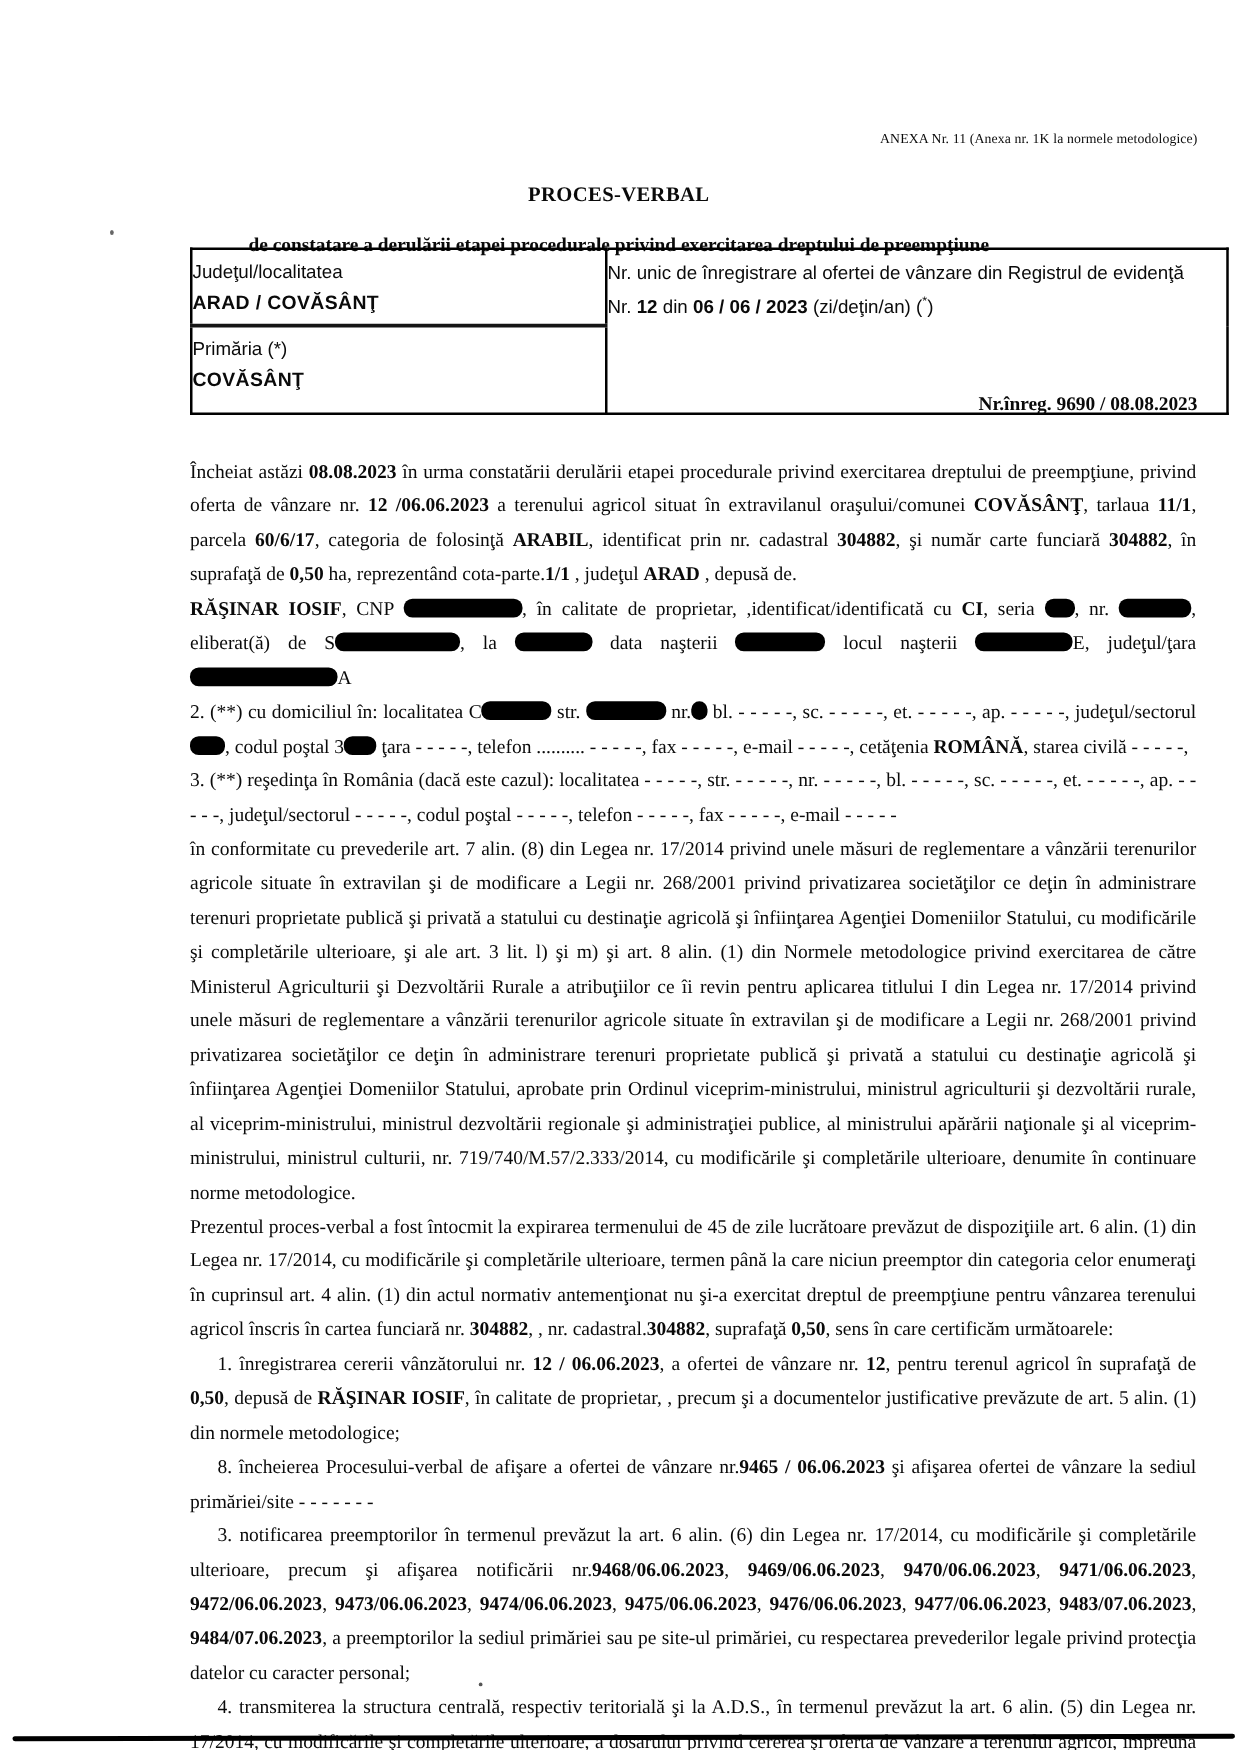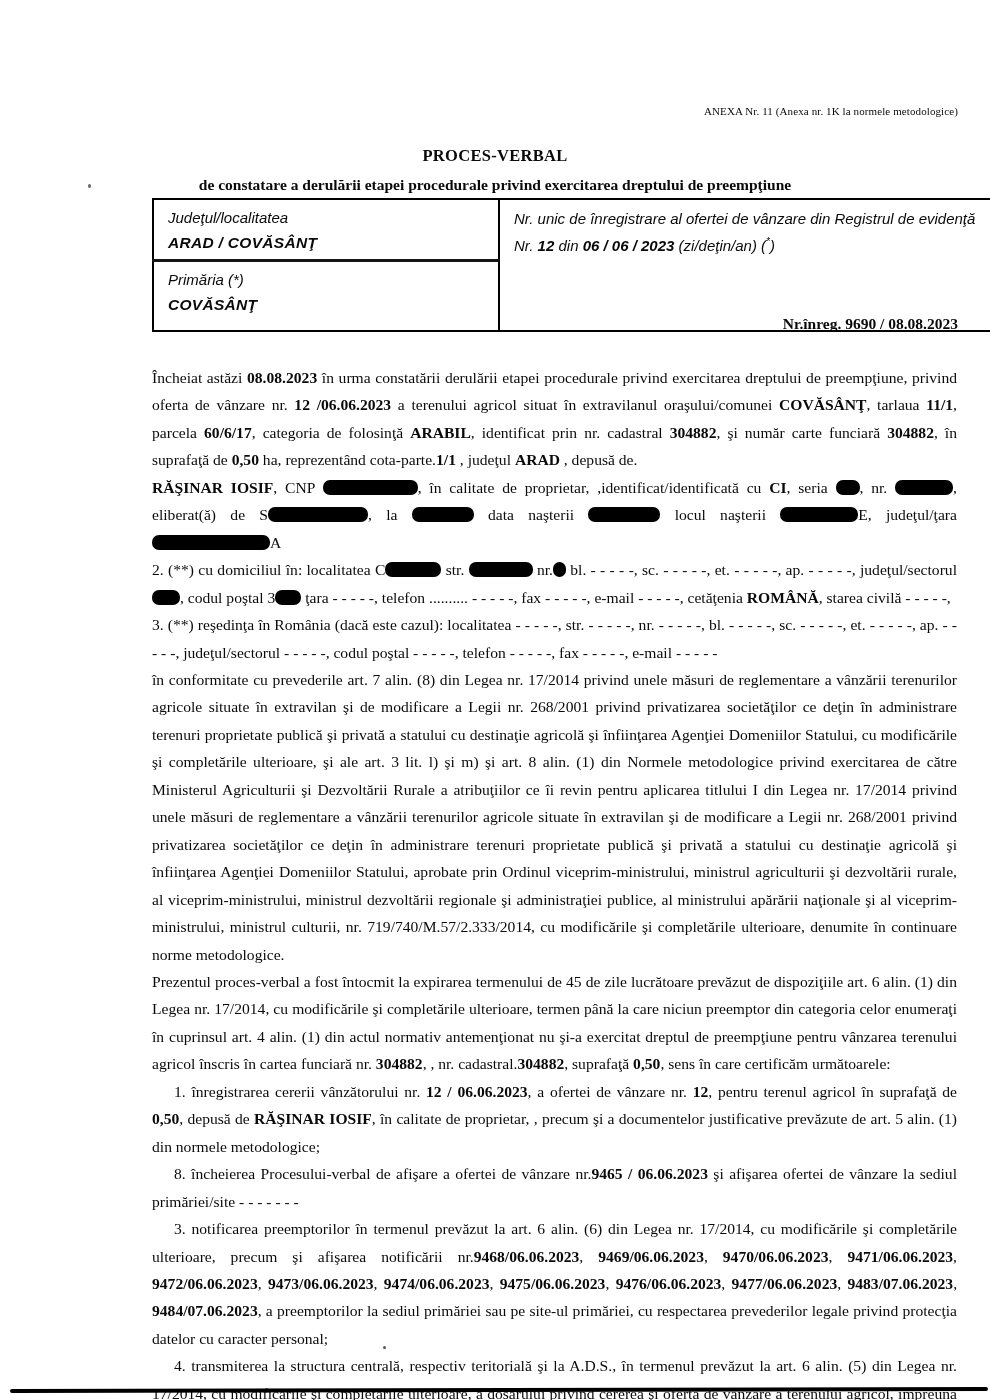--- a/index.html
+++ b/index.html
@@ -12,31 +12,31 @@
 
   .anexa-note{
     position:absolute;top:105px;left:0;right:32px;text-align:right;
     font-size:11px;letter-spacing:.1px;
   }
   .doc-title{
     position:absolute;top:146px;left:0;width:100%;text-align:center;
     font-size:16.5px;font-weight:bold;letter-spacing:.3px;
   }
   .doc-subtitle{
-    position:absolute;top:176px;left:0;width:100%;text-align:center;
+    position:absolute;top:188px;left:0;width:100%;text-align:center;
     font-size:15.5px;font-weight:bold;
   }
 
   table.info-table{
     position:absolute;top:198px;left:152px;width:805px;
     border-collapse:collapse;table-layout:fixed;
     font-family:"Liberation Sans",sans-serif;font-size:15px;
   }
   table.info-table td{
-    border:2px solid #000;vertical-align:top;padding:5px 10px 3px 14px;font-style:italic;
+    border:2px solid #000;vertical-align:top;padding:5px 10px 3px 0;
   }
   td.cell-left{width:320px;}
   td.cell-right{width:485px;padding-top:13px;padding-left:12px;line-height:27px;}
   tr.row-top td.cell-left{height:44px;}
   tr.row-bottom td.cell-left{height:60px;border-top:3px solid #151515;margin-top:32px;}
   .cell-label{display:block;line-height:25px;}
   .cell-value{display:block;font-weight:bold;font-size:15.5px;letter-spacing:.3px;line-height:26px;}
   .cell-line{display:block;}
   sup{font-size:10px;line-height:0;}
 

